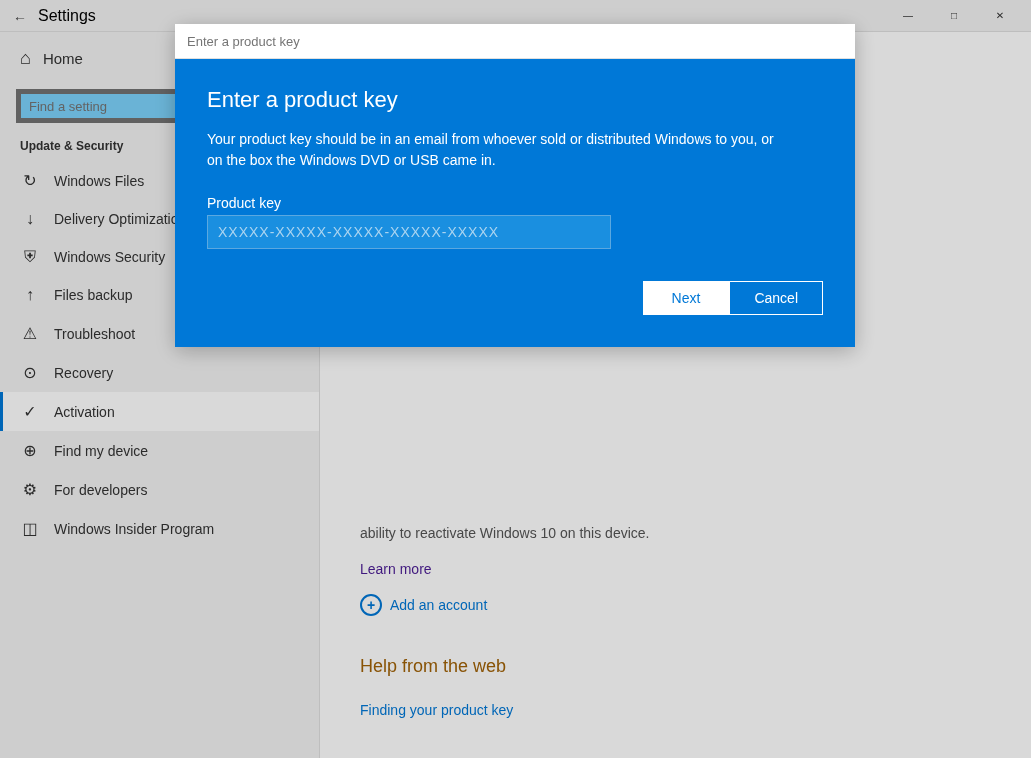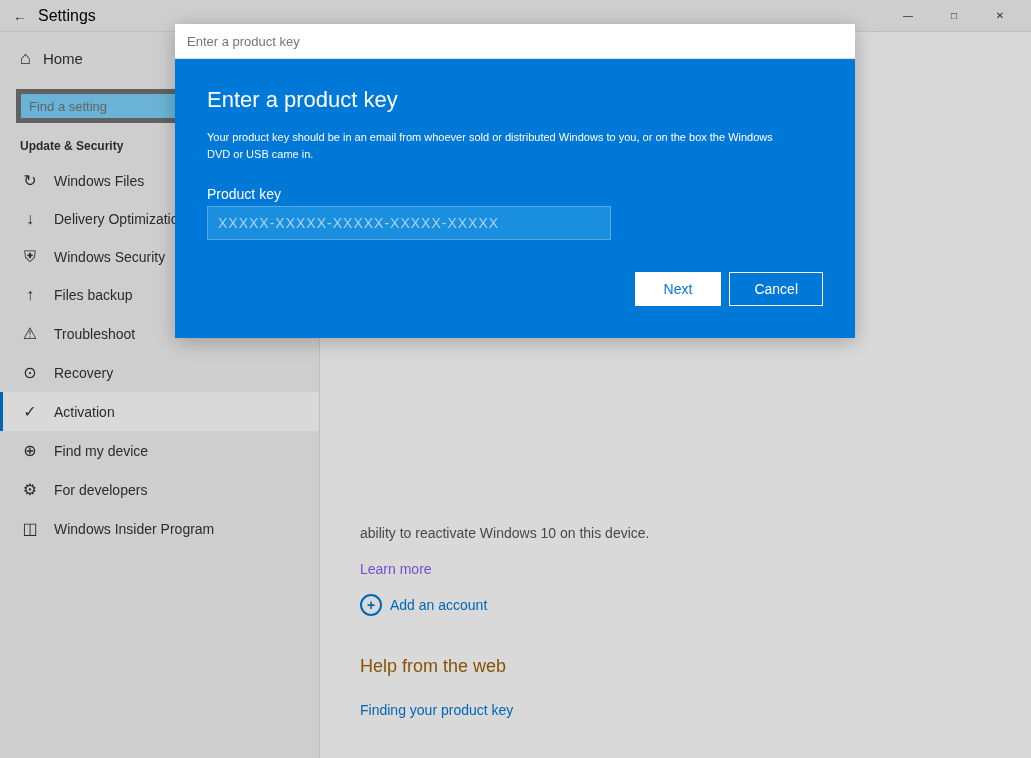--- a/index.html
+++ b/index.html
@@ -191,21 +191,21 @@
       font-weight: bold;
     }
 
     .activation-desc {
       font-size: 14px;
       color: #555;
       margin-bottom: 16px;
       line-height: 1.5;
     }
     .learn-more {
-      color: #8b5cf6;
+      color: #4c1d95;
       text-decoration: none;
       font-size: 14px;
       cursor: pointer;
     }
 
     
     .overlay {
       position: fixed;
       top: 0; left: 0; right: 0; bottom: 0;
       background: rgba(0,0,0,0.15);
@@ -243,21 +243,21 @@
       background: #0078d7;
       padding: 28px 32px 32px 32px;
     }
     .dialog-title {
       font-size: 22px;
       font-weight: 300;
       color: #fff;
       margin-bottom: 16px;
     }
     .dialog-desc {
-      font-size: 11px;
+      font-size: 14px;
       color: #fff;
       margin-bottom: 24px;
       line-height: 1.5;
       max-width: 580px;
     }
     .dialog-field-label {
       font-size: 14px;
       color: #fff;
       margin-bottom: 4px;
     }
@@ -269,21 +269,20 @@
       background: #1a8fe0;
       border: 1px solid #5ba8e0;
       outline: none;
       font-family: 'Segoe UI', Arial, sans-serif;
       letter-spacing: 1px;
     }
     .dialog-field-input::placeholder { color: #aad4f0; }
     .dialog-buttons {
       display: flex;
       justify-content: flex-end;
-      gap: 8px;
       margin-top: 32px;
     }
     .btn-next {
       padding: 8px 28px;
       background: #fff;
       color: #0078d7;
       border: 1px solid #fff;
       font-size: 14px;
       cursor: pointer;
       font-family: 'Segoe UI', Arial, sans-serif;

